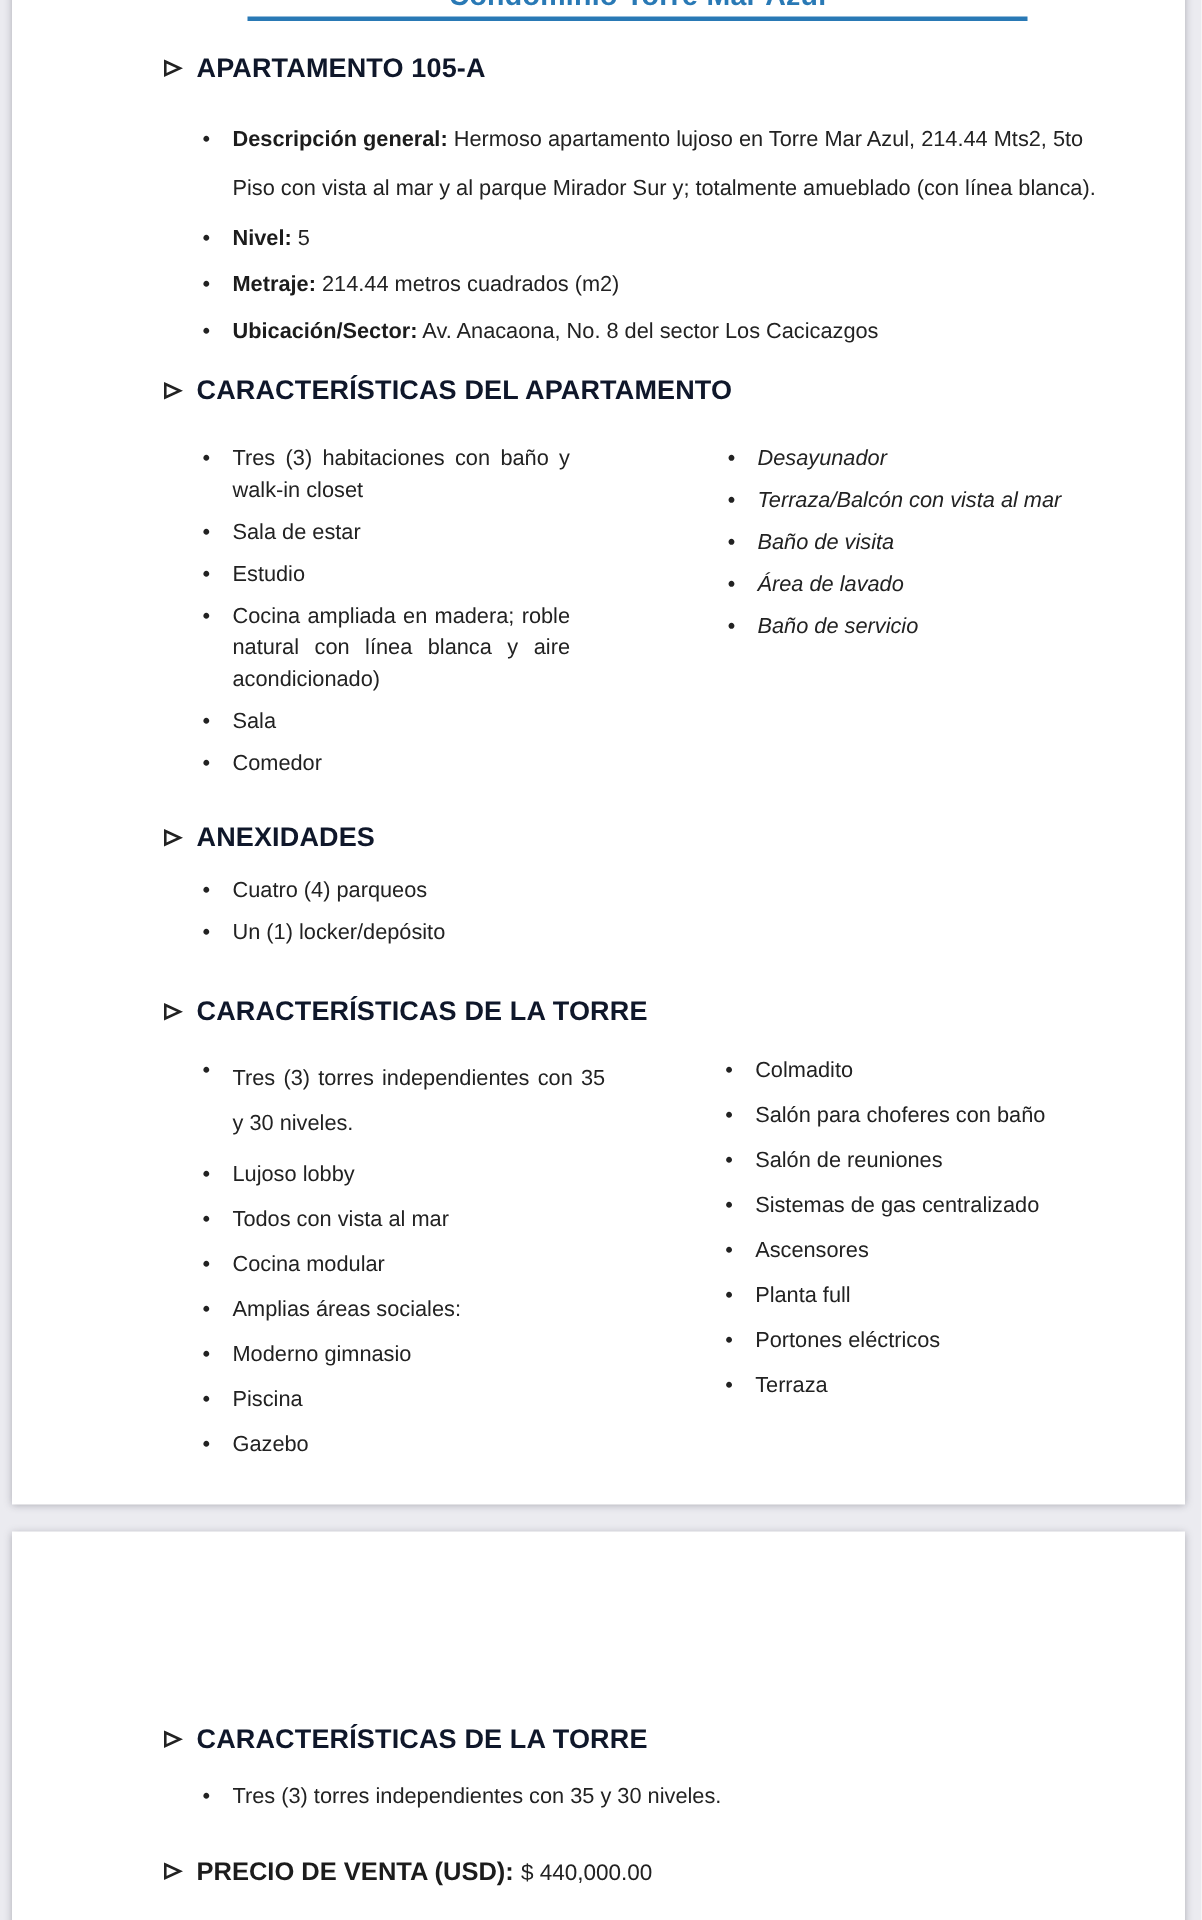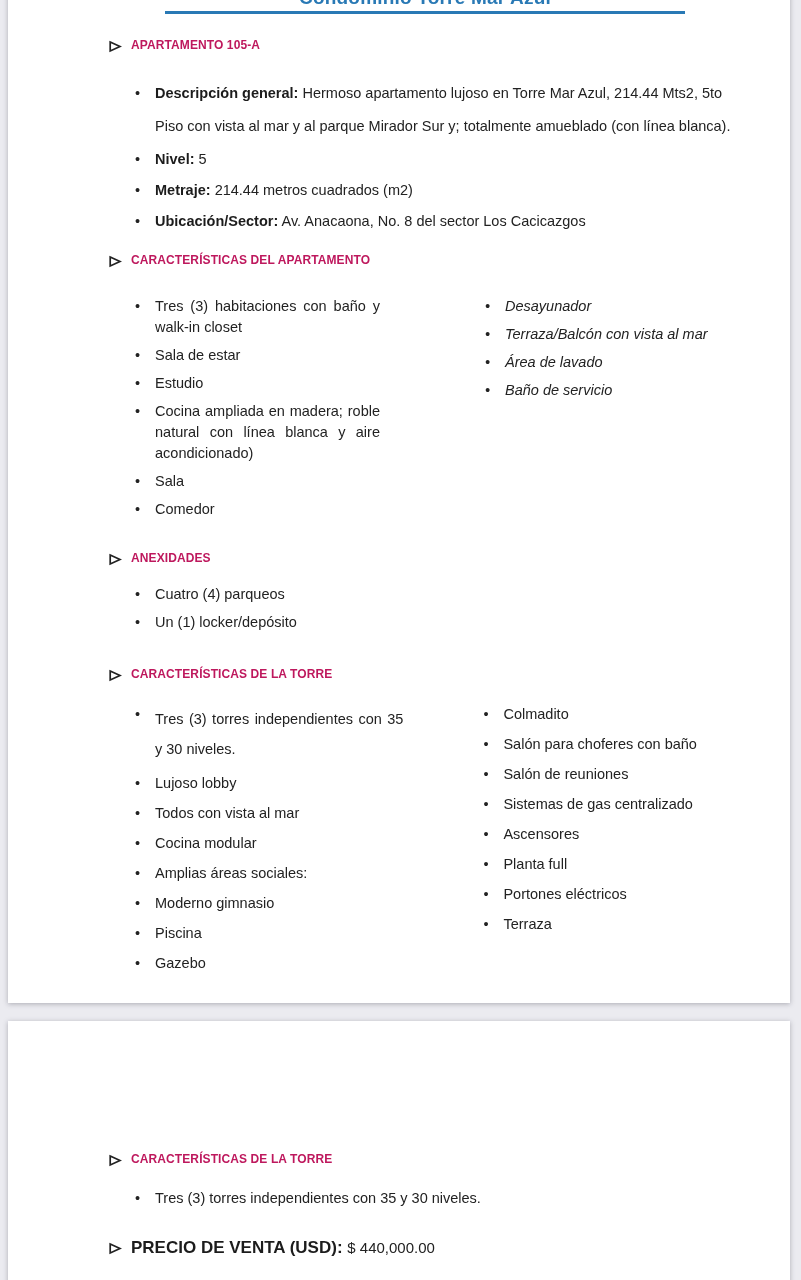--- a/index.html
+++ b/index.html
@@ -33,22 +33,22 @@
     border-bottom: 3px solid #2979b5;
     letter-spacing: 0.2px;
     white-space: nowrap;
   }
 
   .sec { position: absolute; left: 100px; right: 58px; }
   .shead { display: flex; align-items: flex-start; gap: 9px; }
   .shead .arr { flex: 0 0 14px; margin-top: 4px; }
   .shead h2 {
     margin: 0;
-    font-size: 12px; line-height: 21px;
-    font-weight: 700; color: #be185d;
+    font-size: 18px; line-height: 21px;
+    font-weight: 700; color: #0f172a;
     letter-spacing: 0.1px;
     white-space: nowrap;
   }
 
   .blist { margin: 20px 0 0 27px; }
   .bitem {
     display: flex;
     font-size: 14.5px; line-height: 20px;
     margin-bottom: 11px;
     color: #222222;
@@ -170,20 +170,24 @@
         <div class="itm">
             <span class="dot"></span>
             <span class="txt">Desayunador</span>
           </div>
         <div class="itm">
             <span class="dot"></span>
             <span class="txt">Terraza/Balcón con vista al mar</span>
           </div>
         <div class="itm">
             <span class="dot"></span>
+            <span class="txt">Baño de visita</span>
+          </div>
+        <div class="itm">
+            <span class="dot"></span>
             <span class="txt">Área de lavado</span>
           </div>
         <div class="itm">
             <span class="dot"></span>
             <span class="txt">Baño de servicio</span>
           </div>
       </div>
     </div>
   </div>
 

